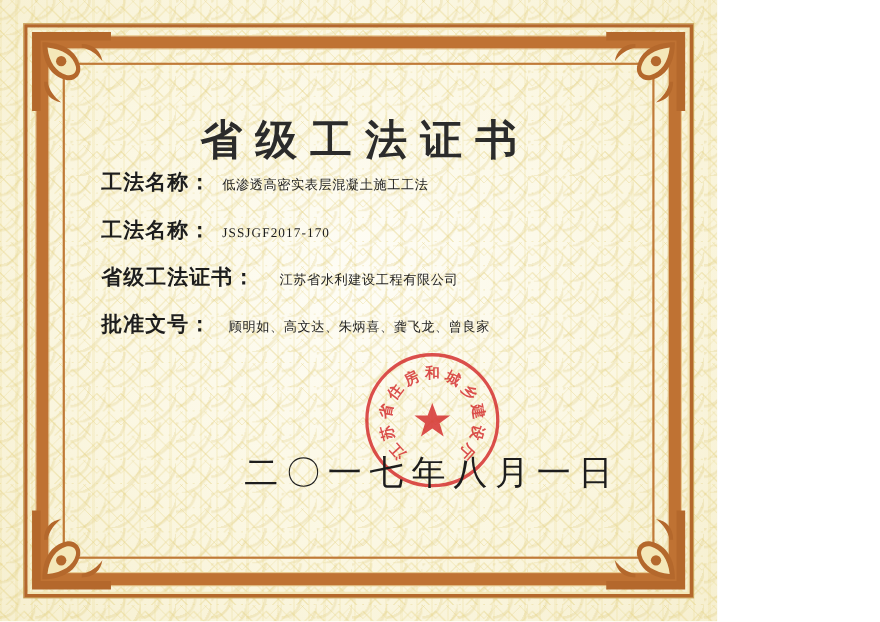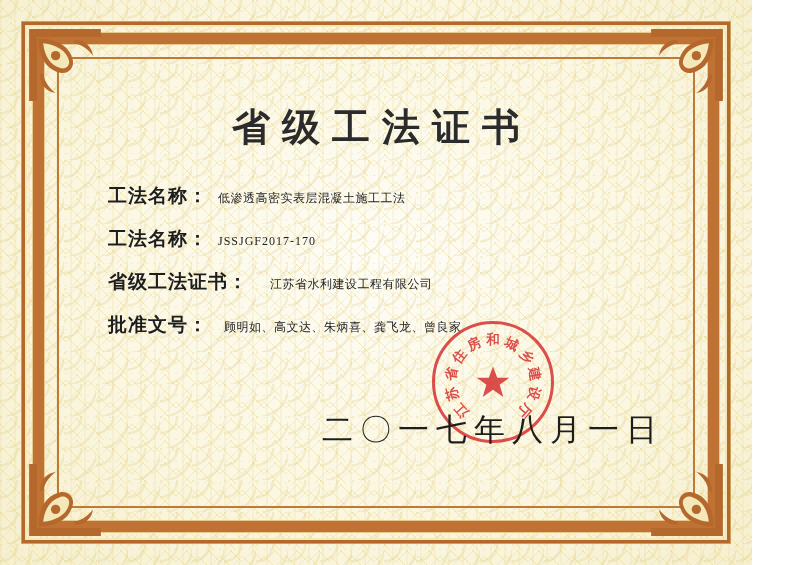--- a/index.html
+++ b/index.html
@@ -10,21 +10,21 @@
   body {
     width: 800px;
     height: 565px;
     overflow: hidden;
     font-family: "Liberation Serif", "DejaVu Serif", serif;
   }
 
   
   .certificate {
     position: relative;
-    width: 752px;
+    width: 652px;
     height: 565px;
     background:
       
       radial-gradient(ellipse at 50% 45%, #fefdf6 0%, #fbf7e2 55%, #f6efcf 100%);
     overflow: hidden;
   }
 
   
   .pattern-layer {
     position: absolute;
@@ -121,22 +121,21 @@
     margin-top: 32px;
     font-size: 38px;
     letter-spacing: 12px;
     font-weight: bold;
     color: #2b2b2b;
     font-family: "Liberation Serif", "DejaVu Serif", serif;
     text-indent: 12px;
   }
 
   .fields {
-    margin-top: 30px;
-    padding-left: 38px;
+    padding-left: 22px;
     padding-right: 20px;
   }
 
   .field-row {
     display: flex;
     align-items: baseline;
     margin-bottom: 17px;
     white-space: nowrap;
   }
   .field-label {

